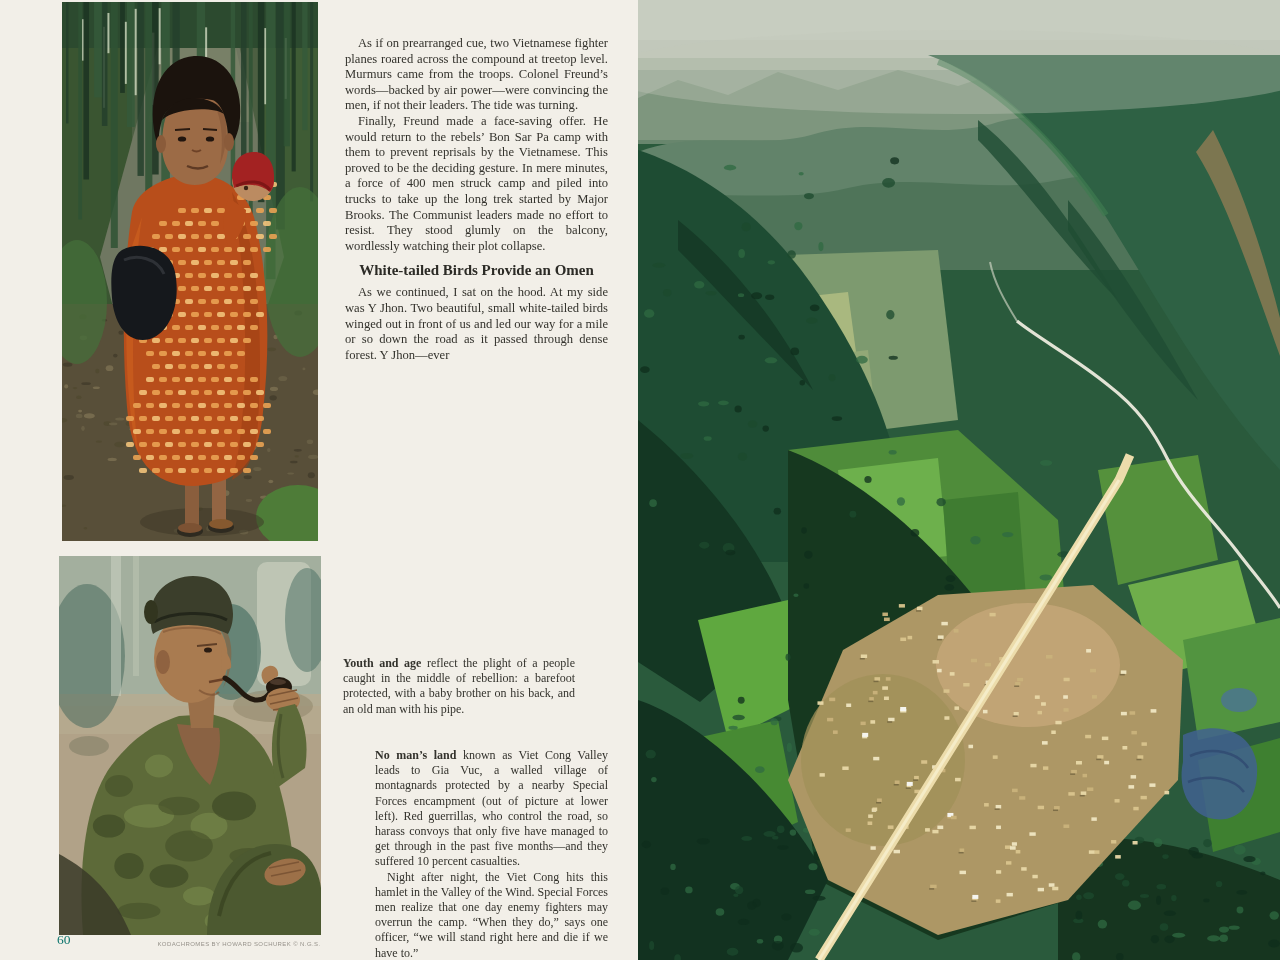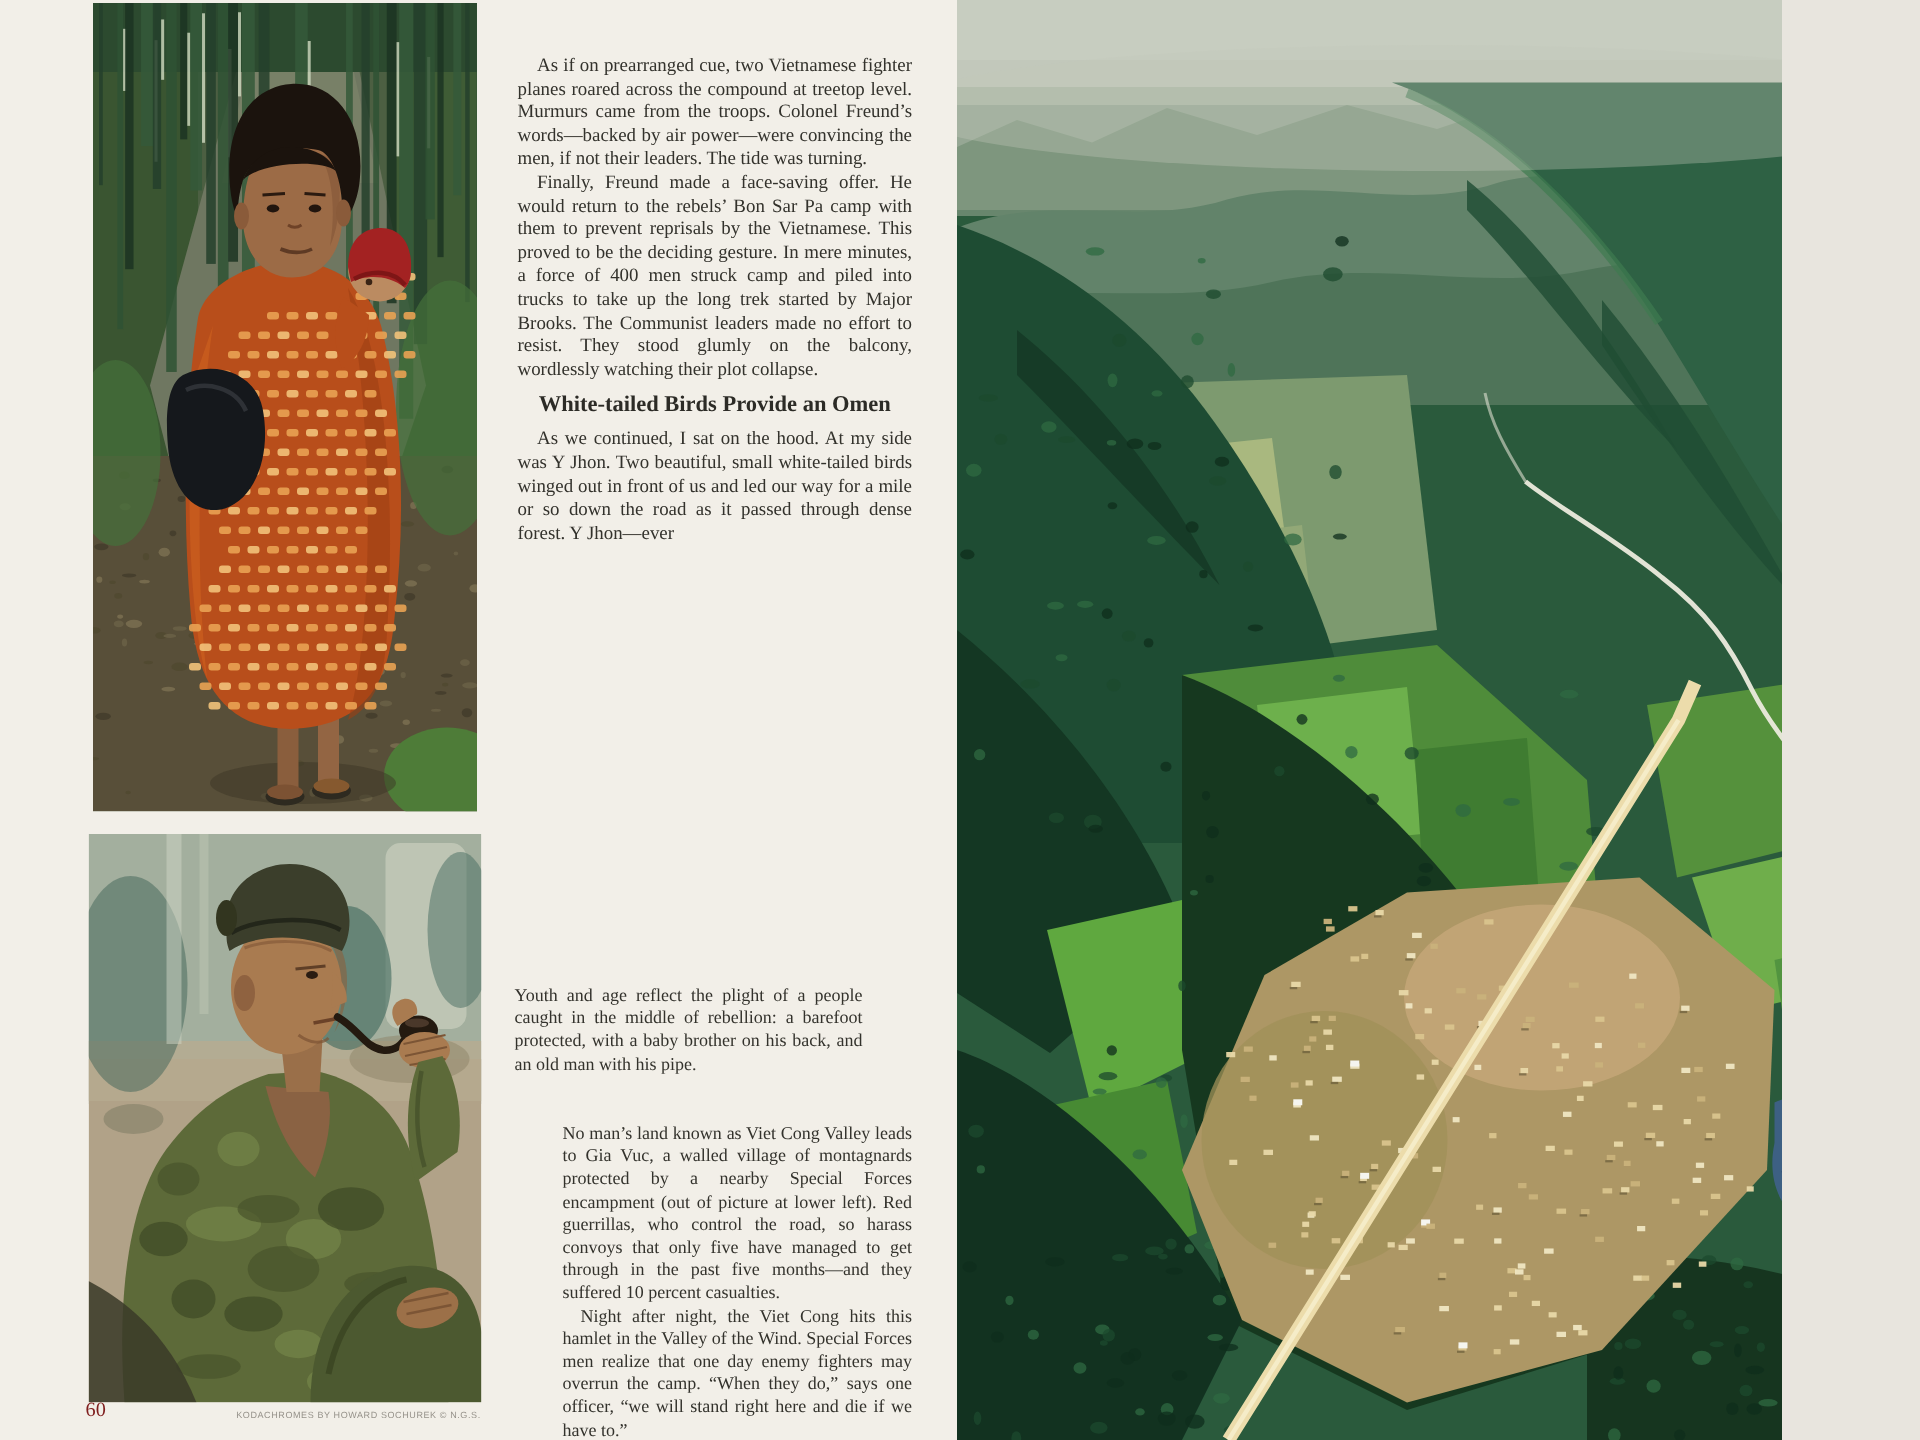--- a/index.html
+++ b/index.html
@@ -1,34 +1,34 @@
 <!DOCTYPE html>
 <html><head>
 <meta charset="utf-8">
 <style>
   html,body{margin:0;padding:0;}
   body{background:#e8e5de;font-family:"Liberation Serif",serif;}
-  #spread{position:relative;width:1188px;height:960px;background:#f2efe8;overflow:hidden;}
+  #spread{position:relative;width:1280px;height:960px;background:#f2efe8;overflow:hidden;}
   figure{margin:0;padding:0;position:absolute;overflow:hidden;}
   figure svg{display:block;width:100%;height:100%;}
   #photo-boy{left:62px;top:2px;width:256px;height:539px;}
   #photo-oldman{left:59px;top:556px;width:262px;height:379px;}
   #photo-valley{left:638px;top:0;width:642px;height:960px;}
   #article{position:absolute;left:345px;top:36px;width:263px;color:#33322c;
            font-size:12.6px;line-height:15.6px;text-align:justify;}
   #article p{margin:0;text-indent:13px;}
   #article h3{margin:9px 0 7px 0;font-size:15px;line-height:15px;text-align:center;
               font-weight:bold;color:#2c2b26;}
   .caption{position:absolute;color:#33322c;font-size:12px;line-height:15.2px;text-align:justify;}
   #caption-youth{left:343px;top:656px;width:232px;}
   #caption-nomans{left:375px;top:748px;width:233px;}
   .caption p{margin:0;}
   .caption p.cont{text-indent:12px;}
-  .lead{font-weight:normal;}
-  #page-number{position:absolute;left:57px;top:932px;font-size:13.5px;color:#7f1d1d;}
+  .lead{font-weight:bold;}
+  #page-number{position:absolute;left:57px;top:932px;font-size:13.5px;color:#0f766e;}
   #photo-credit{position:absolute;left:150px;top:941px;width:178px;text-align:center;
                 font-family:"Liberation Sans",sans-serif;font-size:6px;letter-spacing:.4px;
                 color:#96928a;white-space:nowrap;}
 </style>
 </head>
 <body>
 
 <div id="spread">
 
   <figure id="photo-boy" aria-label="Barefoot youngster standing on a forest road carrying a baby brother in an orange checked sling on his back">

